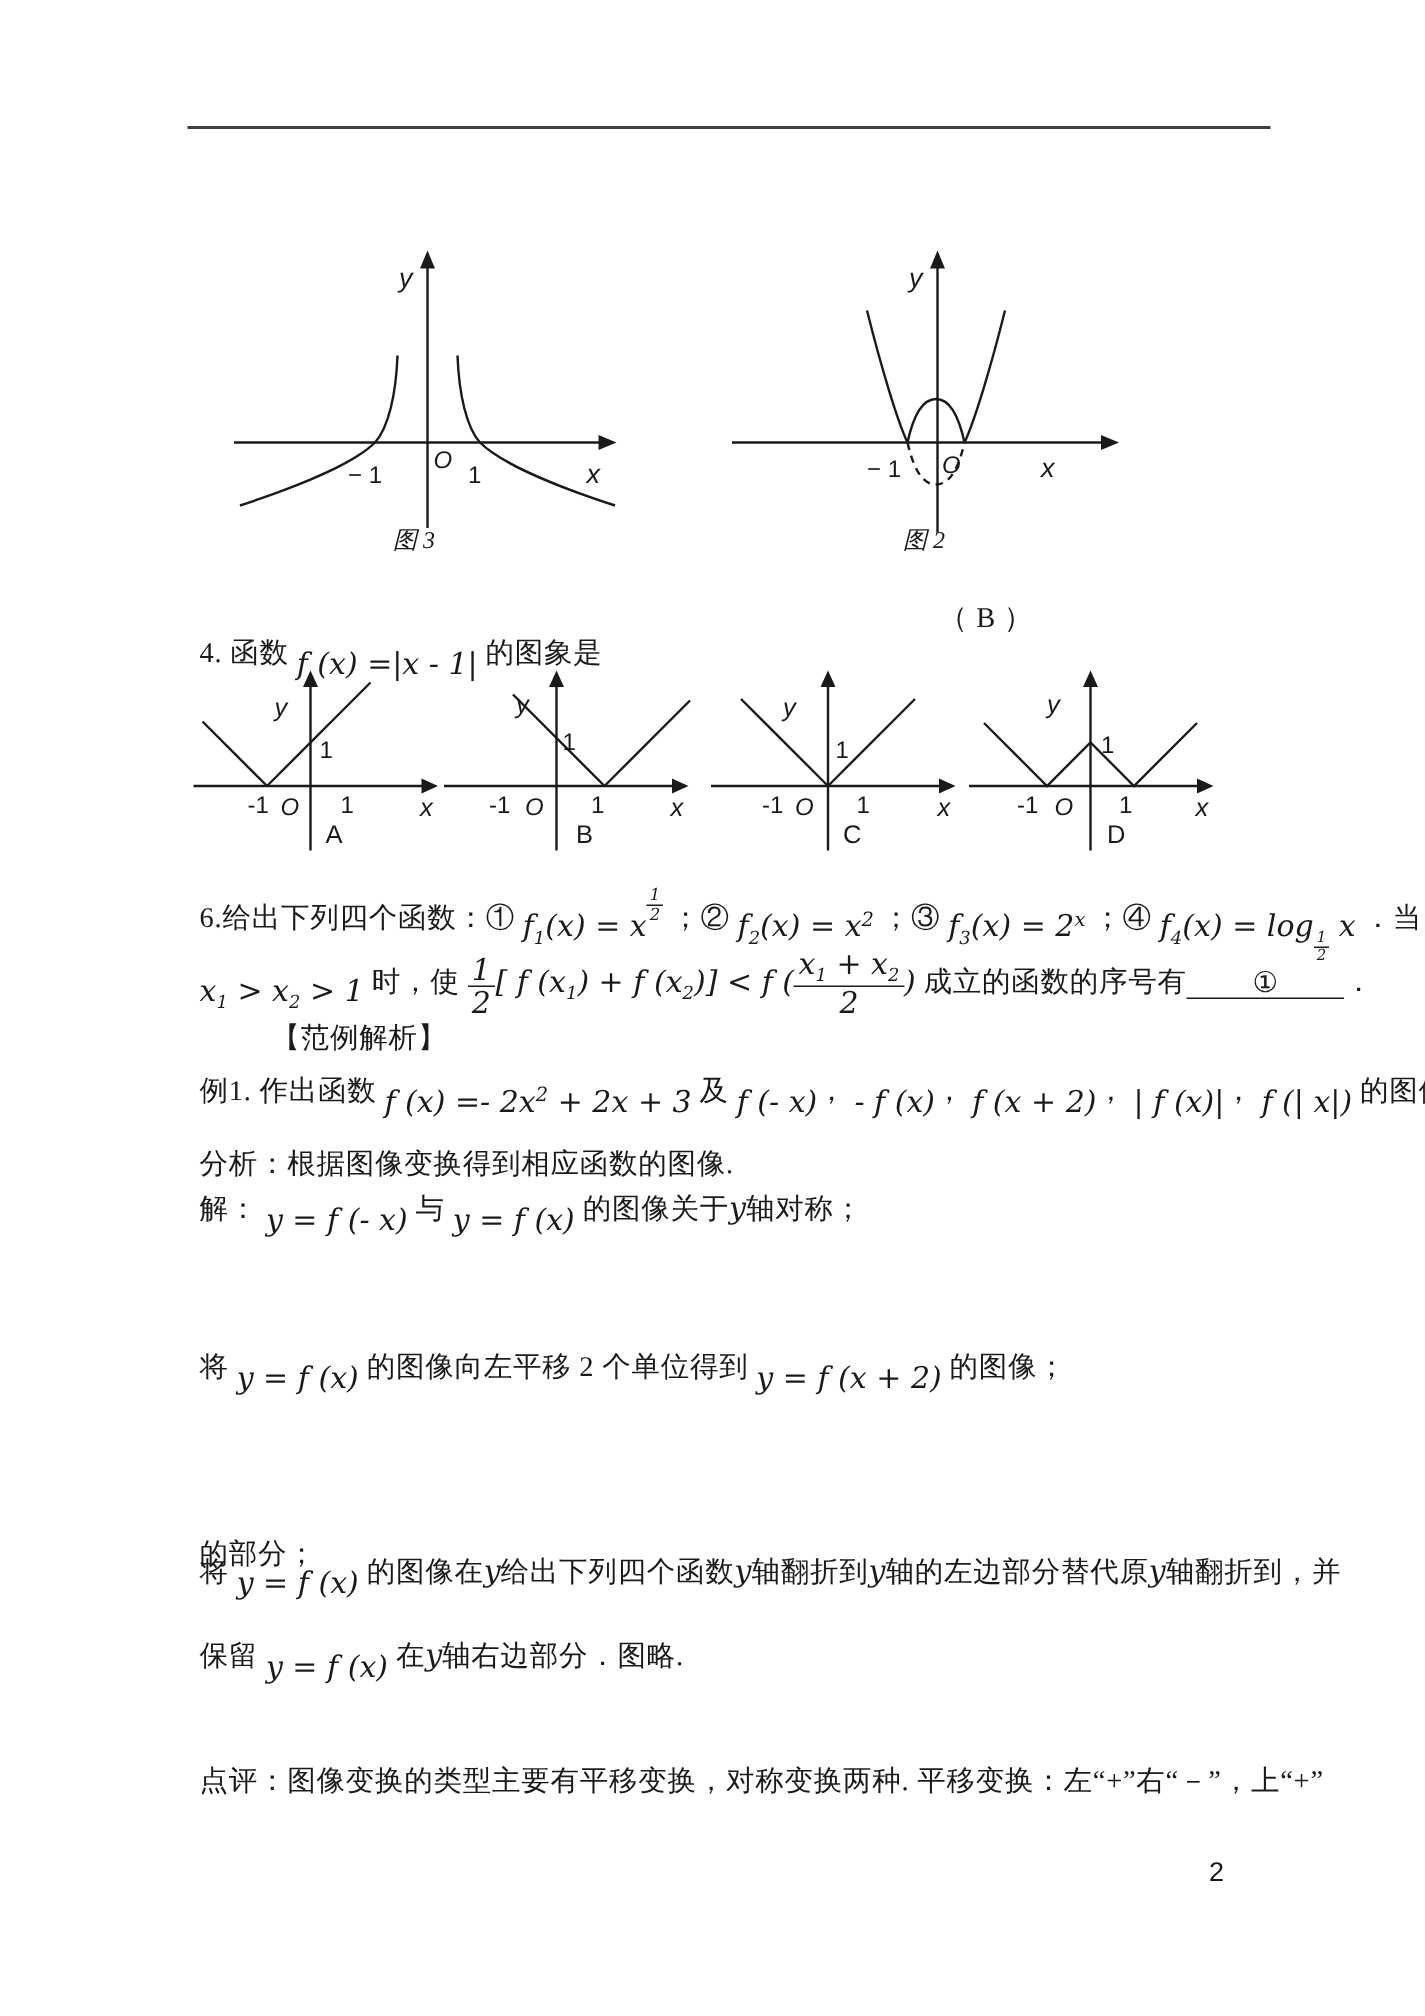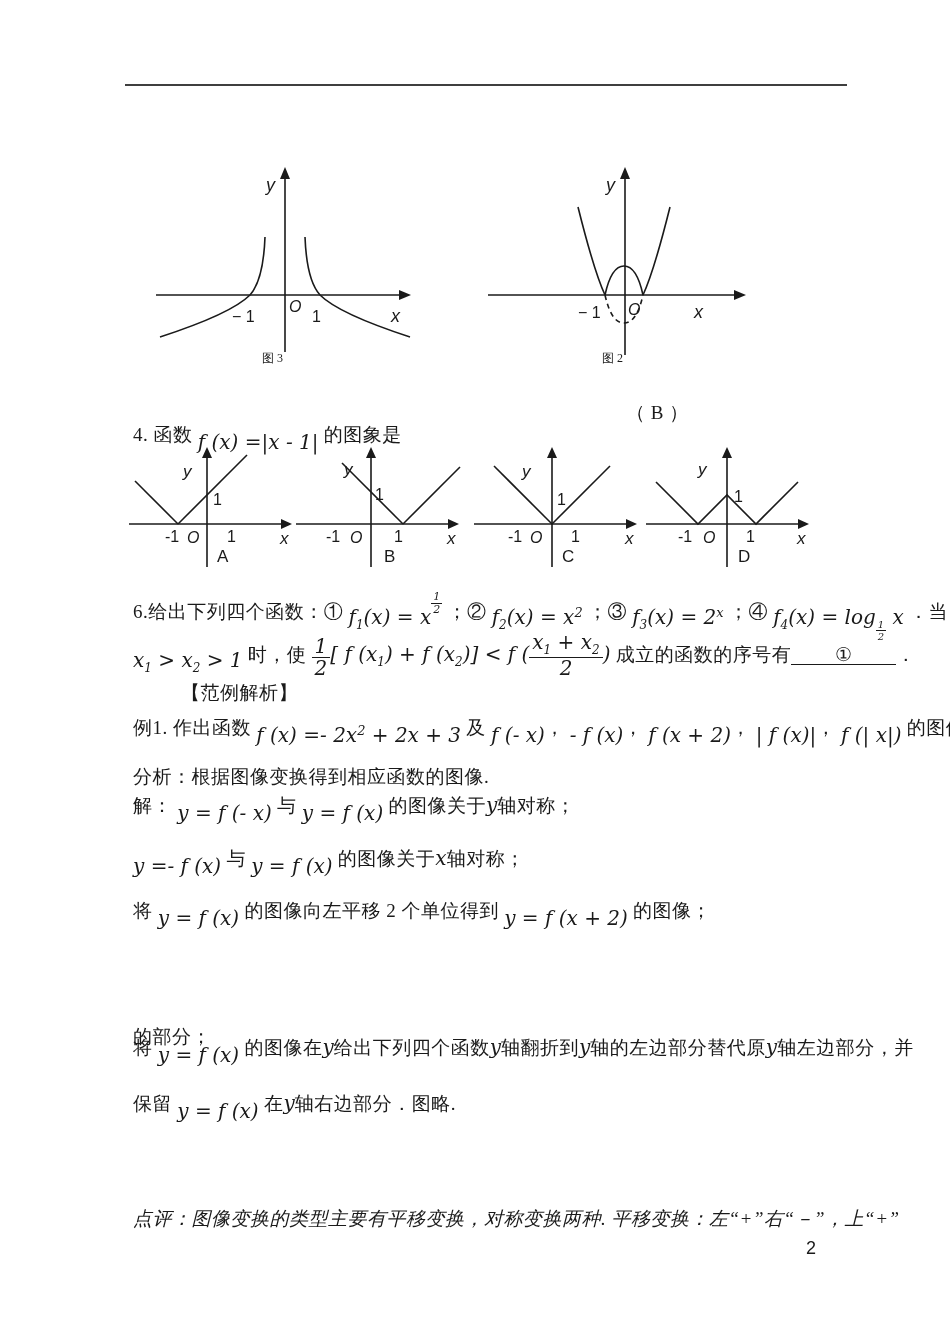--- a/index.html
+++ b/index.html
@@ -15,21 +15,21 @@
   .frac .num{display:block;border-bottom:1px solid #1a1a1a;padding:0 3px;}
   .frac .den{display:block;}
   .supfrac{display:inline-block;text-align:center;font-size:11px;line-height:1.1;vertical-align:11px;font-style:italic;}
   .supfrac .num{display:block;border-bottom:1px solid #1a1a1a;padding:0 2px;}
   .supfrac .den{display:block;}
   .subfrac{display:inline-block;text-align:center;font-size:10px;line-height:1.1;vertical-align:-16px;font-style:italic;}
   .subfrac .num{display:block;border-bottom:1px solid #1a1a1a;padding:0 2px;}
   .subfrac .den{display:block;}
   .blank{display:inline-block;width:105px;border-bottom:1px solid #1a1a1a;text-align:center;height:24px;}
   .rule{position:absolute;left:125px;top:84px;width:722px;height:2px;background:#3f3f3f;}
-  .caption{position:absolute;font-size:12px;}
+  .caption{position:absolute;font-size:16px;font-style:italic;}
   .fig{position:absolute;}
   svg text{font-family:"Liberation Sans","DejaVu Sans",sans-serif;fill:#1a1a1a;}
   svg .it{font-style:italic;}
   svg line,svg path,svg polyline{stroke:#1a1a1a;stroke-width:1.6;fill:none;}
   svg polygon{fill:#1a1a1a;stroke:none;}
   #pagenum{position:absolute;left:806px;top:1238px;font-size:18px;font-family:"Liberation Sans",sans-serif;}
 </style>
 </head>
 <body>
 
@@ -171,45 +171,39 @@
   <div class="line" style="left:133px;top:762px;">分析：根据图像变换得到相应函数的图像.</div>
 
   <div class="line" style="left:133px;top:790px;">
     <span>解：</span>
     <span class="math low">y = f (- x)</span>
     <span>与</span>
     <span class="math low">y = f (x)</span>
     <span>的图像关于</span><span class="math">y</span><span>轴对称；</span>
   </div>
 
-  <div class="line" style="left:133px;top:843px;">
-    <span class="math low">y =- f (x)</span>
-    <span>与</span>
-    <span class="math low">y = f (x)</span>
-    <span>的图像关于</span><span class="math">x</span><span>轴对称；</span>
-  </div>
 
   <div class="line" style="left:133px;top:895px;">
     <span>将</span>
     <span class="math low">y = f (x)</span>
     <span>的图像向左平移 2 个单位得到</span>
     <span class="math low">y = f (x + 2)</span>
     <span>的图像；</span>
   </div>
 
   <div class="line" style="left:133px;top:1002px;margin-top:20px;">的部分；</div>
 
   <div class="line" style="left:133px;top:1032px;">
     <span>将</span>
     <span class="math low">y = f (x)</span>
-    <span>的图像在</span><span class="math">y</span><span>给出下列四个函数</span><span class="math">y</span><span>轴翻折到</span><span class="math">y</span><span>轴的左边部分替代原</span><span class="math">y</span><span>轴左边部分，并</span>
+    <span>的图像在</span><span class="math">y</span><span>给出下列四个函数</span><span class="math">y</span><span>轴翻折到</span><span class="math">y</span><span>轴的左边部分替代原</span><span class="math">y</span><span>轴翻折到，并</span>
   </div>
   <div class="line" style="left:133px;top:1088px;">
     <span>保留</span>
     <span class="math low">y = f (x)</span>
     <span>在</span><span class="math">y</span><span>轴右边部分．图略.</span>
   </div>
 
-  <div class="line" style="left:133px;top:1204px;font-style:italic;">点评：图像变换的类型主要有平移变换，对称变换两种. 平移变换：左“+”右“－”，上“+”</div>
+  <div class="line" style="left:133px;top:1173px;">点评：图像变换的类型主要有平移变换，对称变换两种. 平移变换：左“+”右“－”，上“+”</div>
 
   <div id="pagenum">2</div>
 
 </div>
 
 </body></html>

